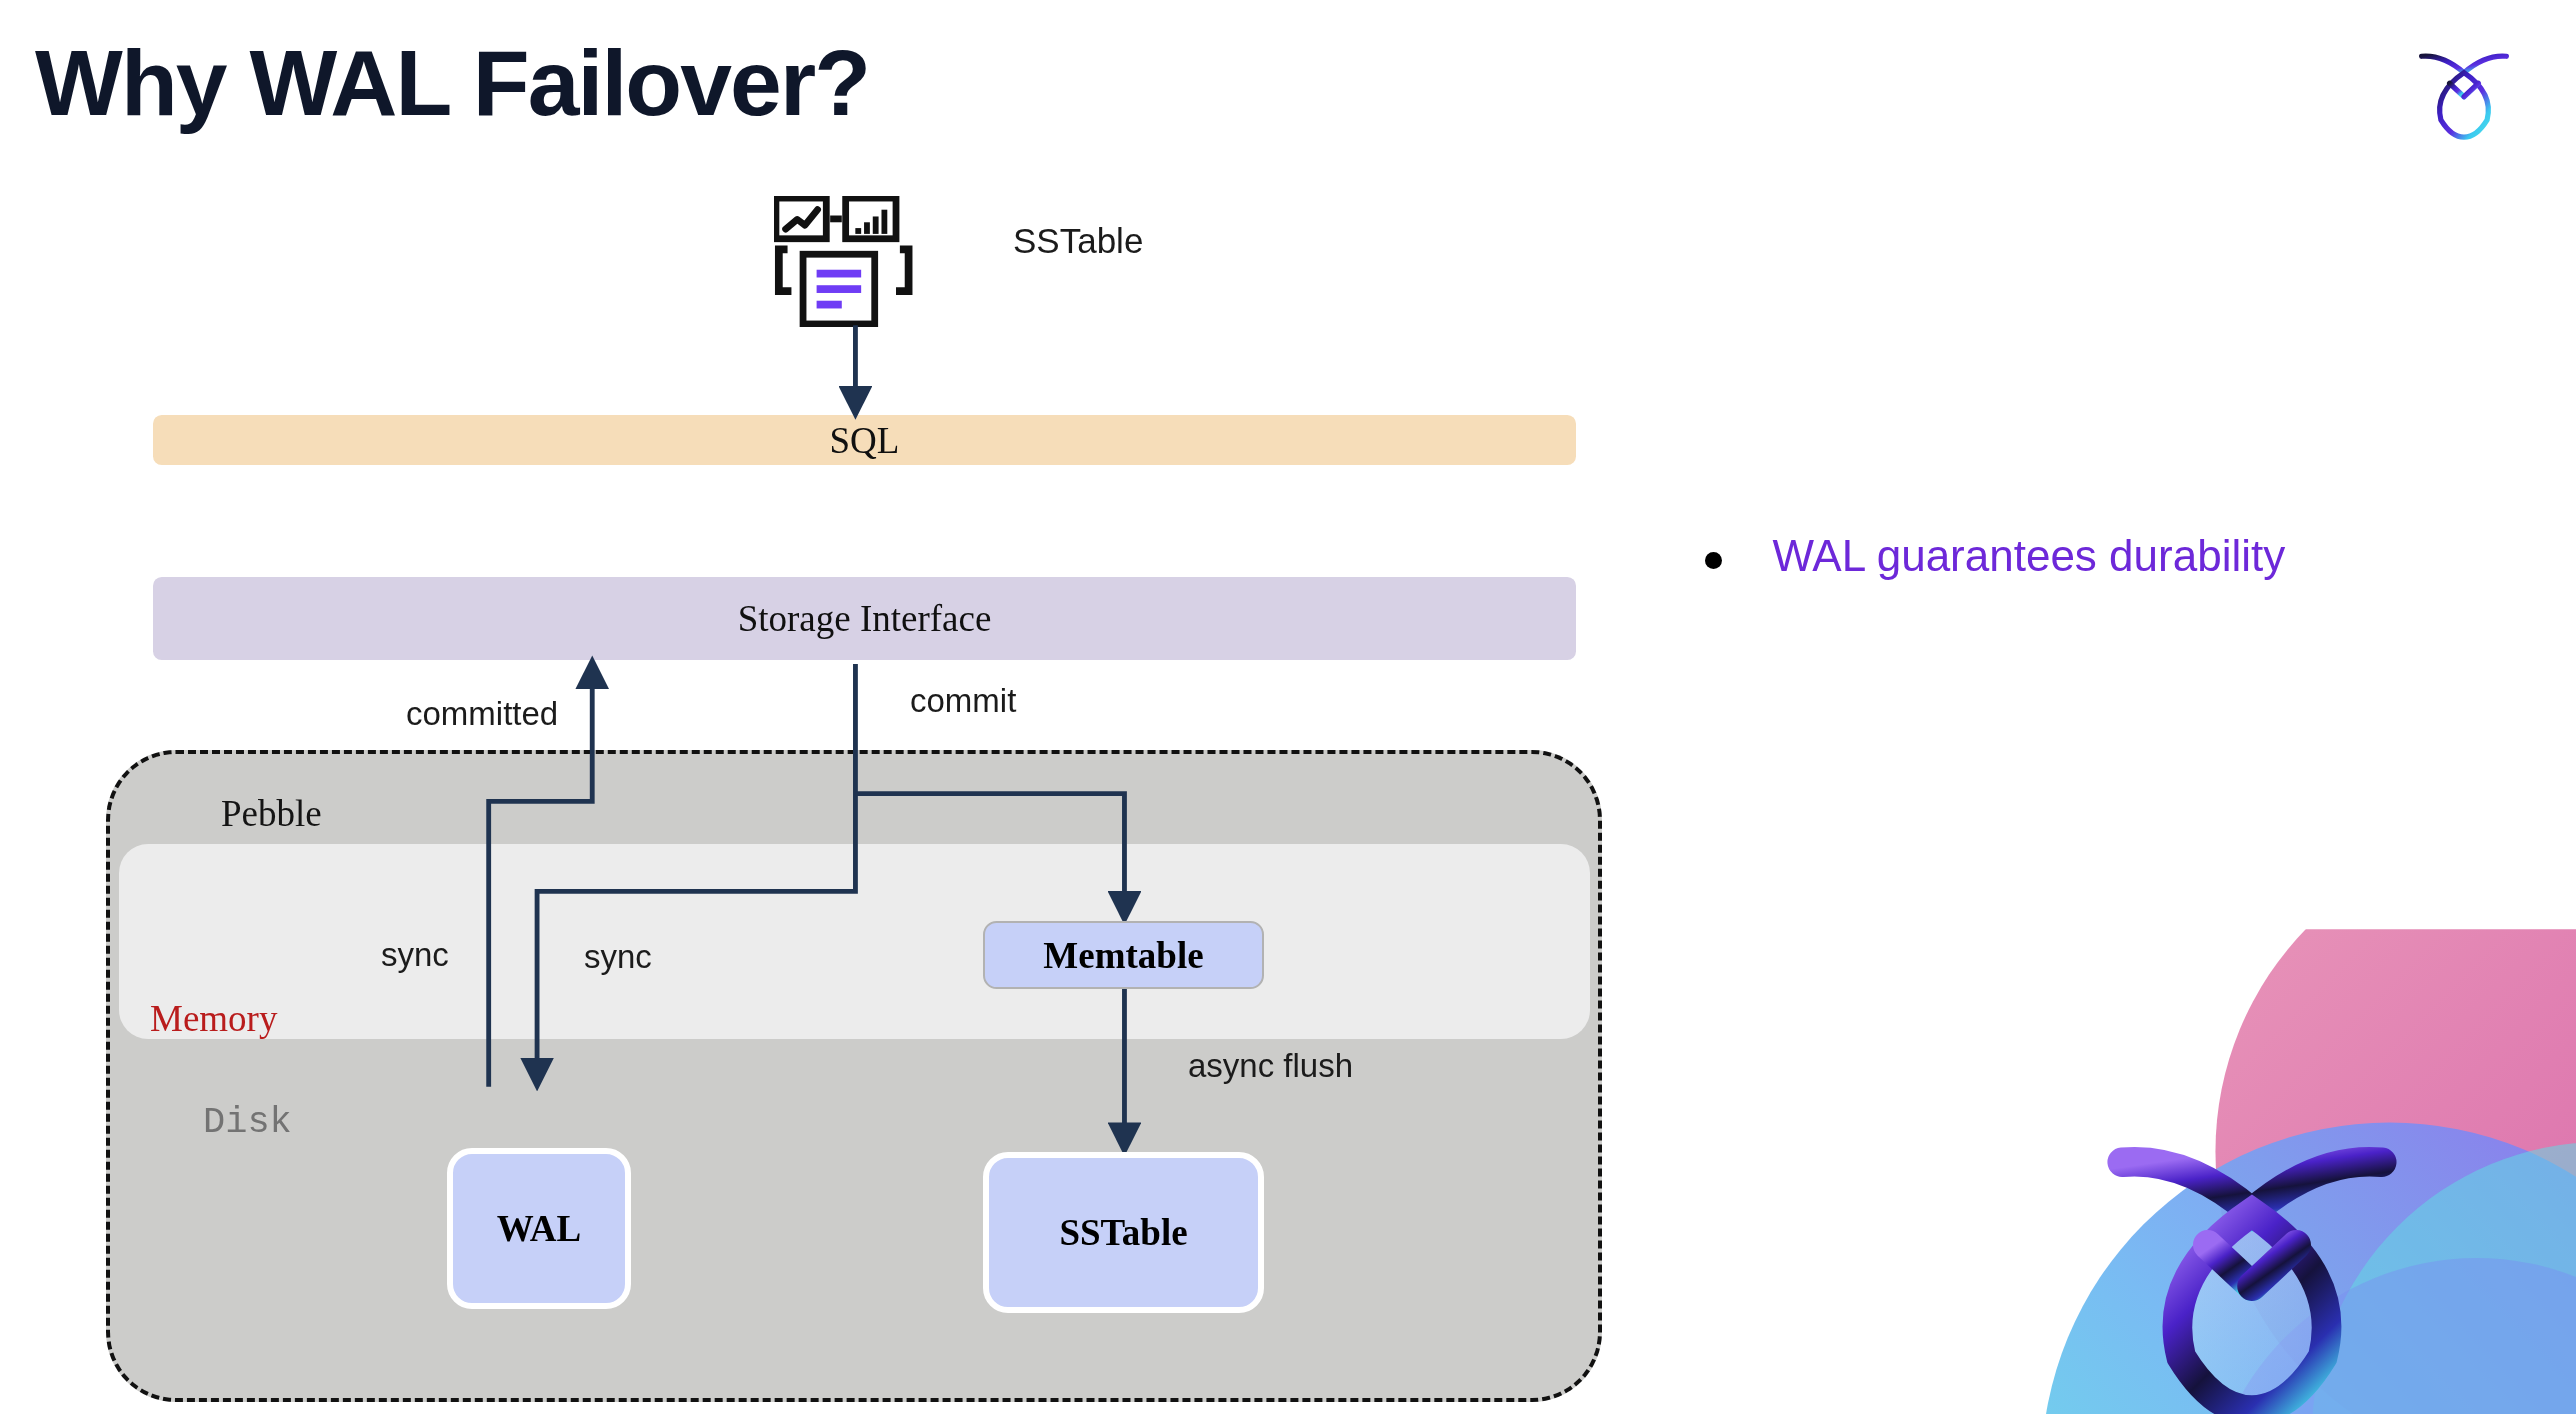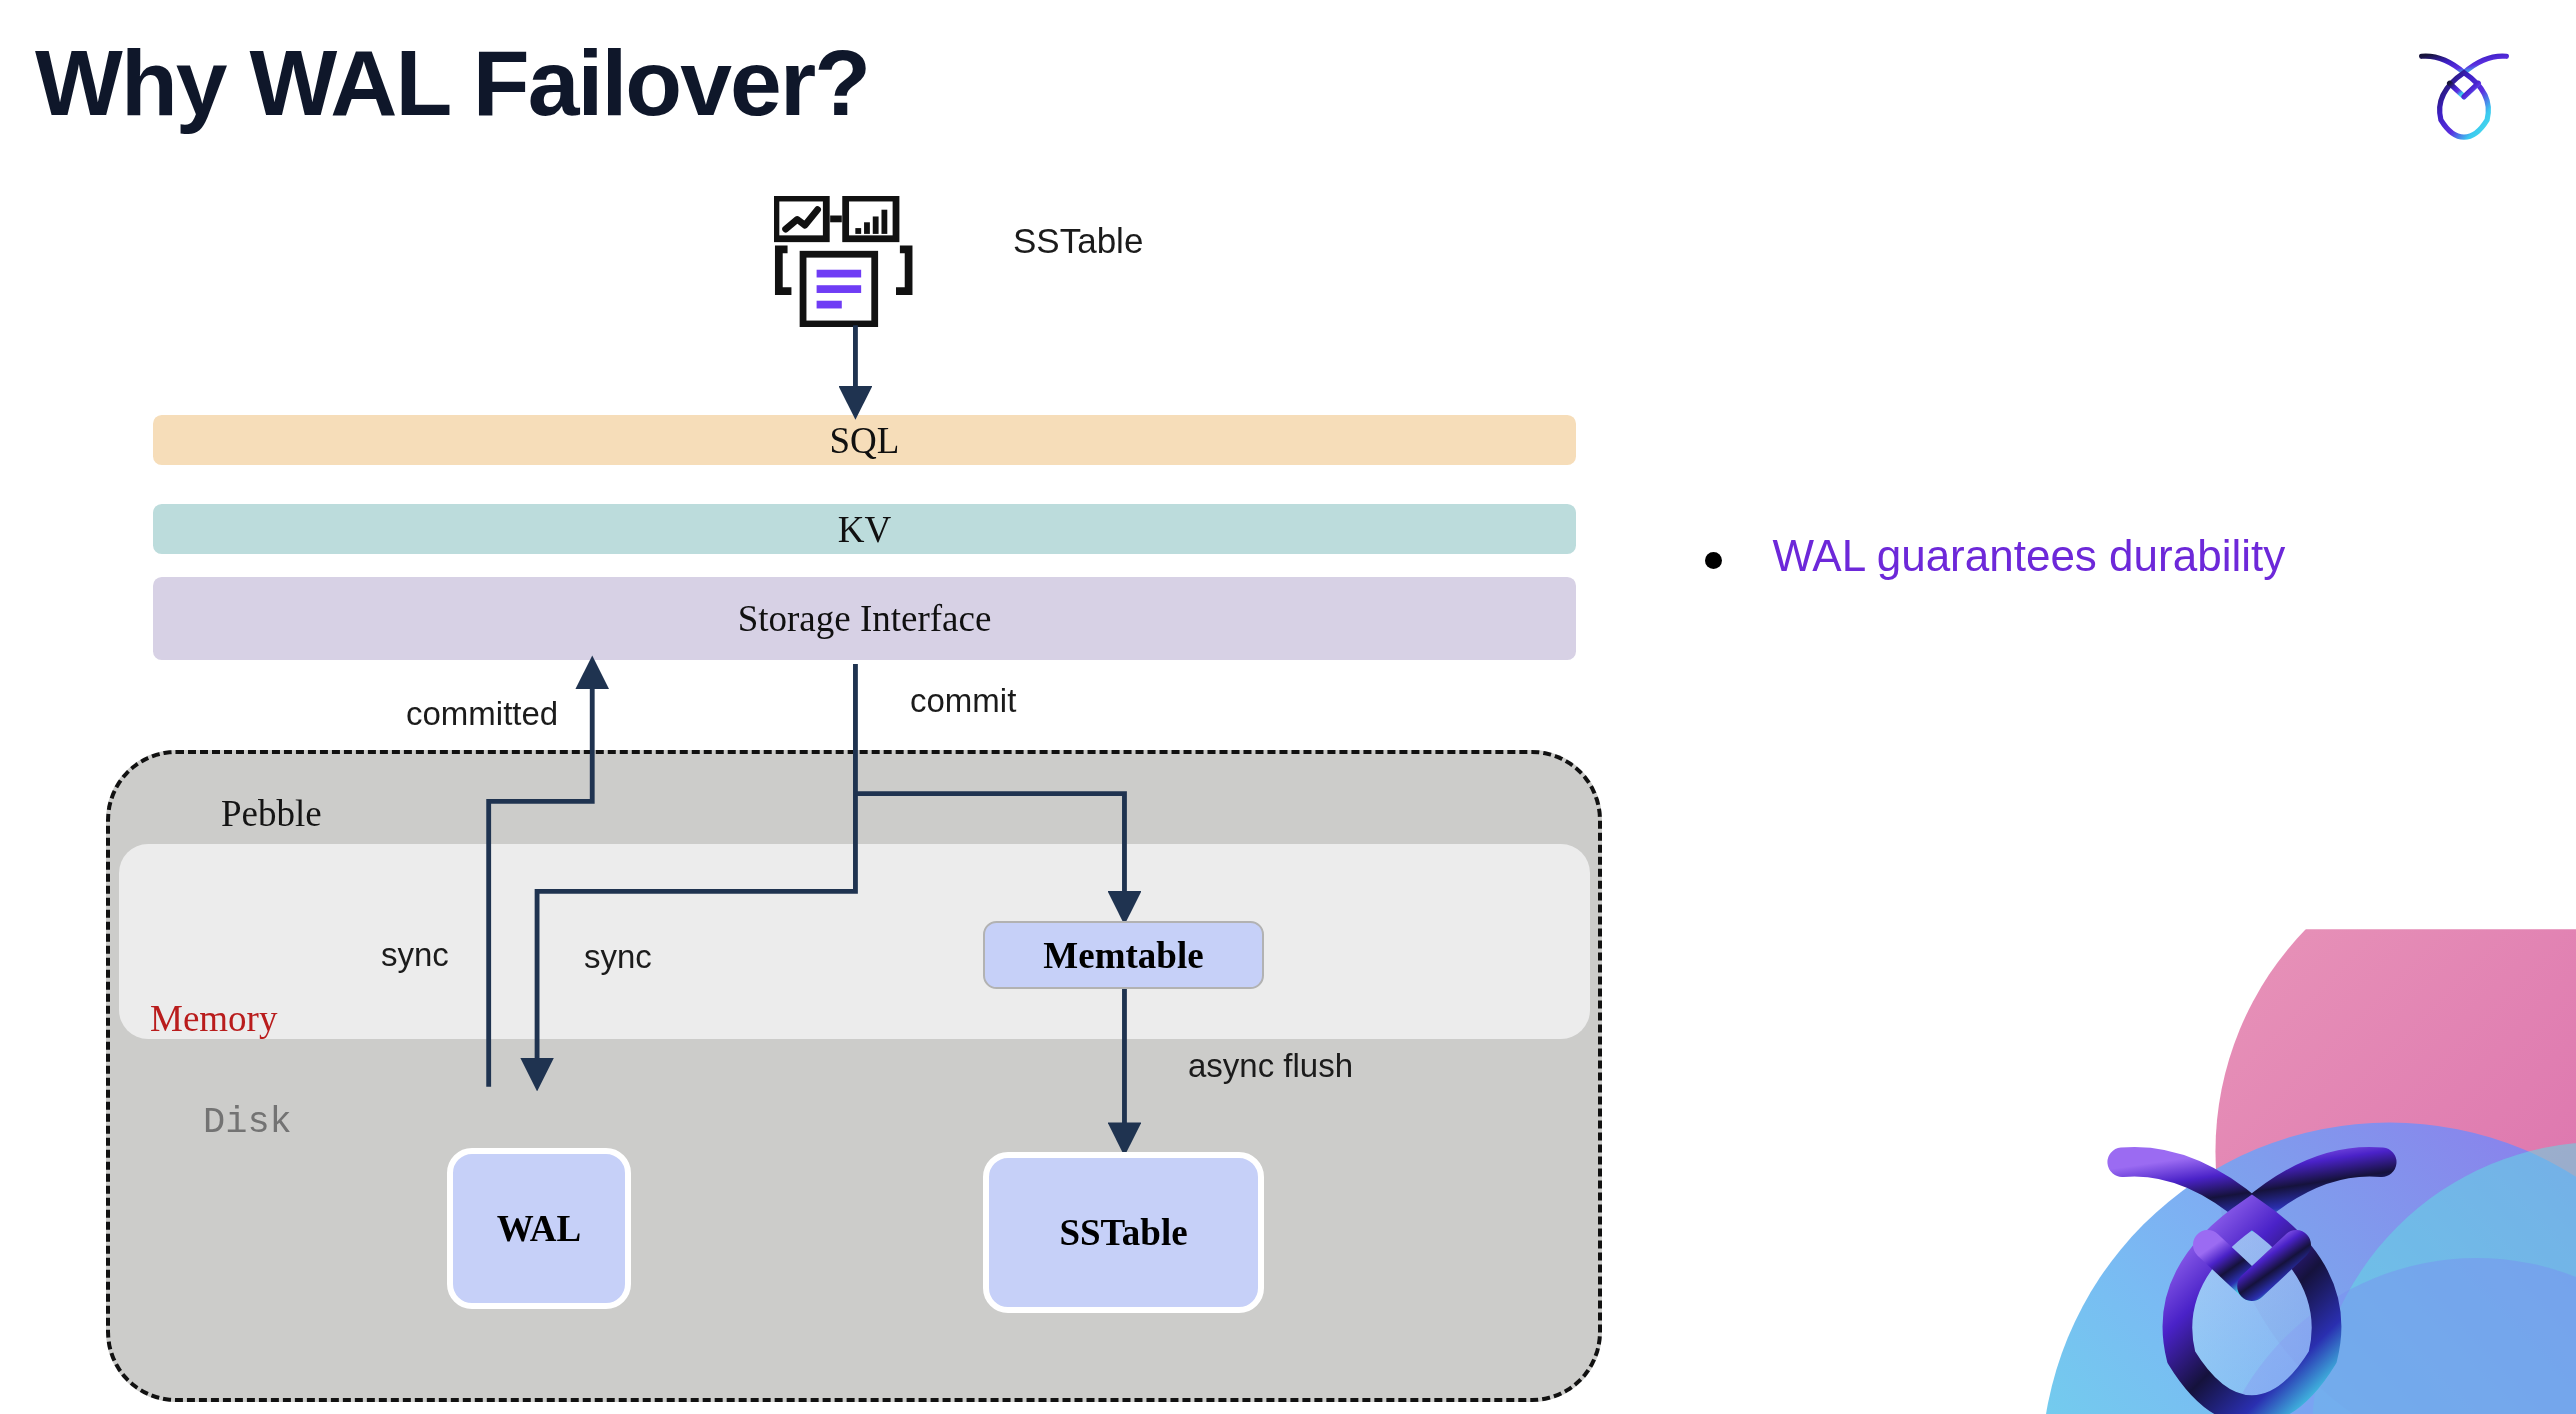--- a/index.html
+++ b/index.html
@@ -205,23 +205,20 @@
       <rect x="44" y="76" width="46" height="8" fill="#6f3cf5"></rect>
       <rect x="44" y="92" width="46" height="8" fill="#6f3cf5"></rect>
       <rect x="44" y="108" width="26" height="8" fill="#6f3cf5"></rect>
     </svg>
   </div>
   <div id="client-label">SSTable</div>
 
   <div id="bar-sql" class="layer-bar">
     <span>SQL</span>
   </div>
-  <div id="bar-kv" class="layer-bar">
-    <span>KV</span>
-  </div>
   <div id="bar-storage" class="layer-bar">
     <span>Storage Interface</span>
   </div>
 
   <div id="pebble-box"></div>
   <div id="memory-band"></div>
   <div id="pebble-label">Pebble</div>
   <div id="memory-label">Memory</div>
   <div id="disk-label">Disk</div>
 

